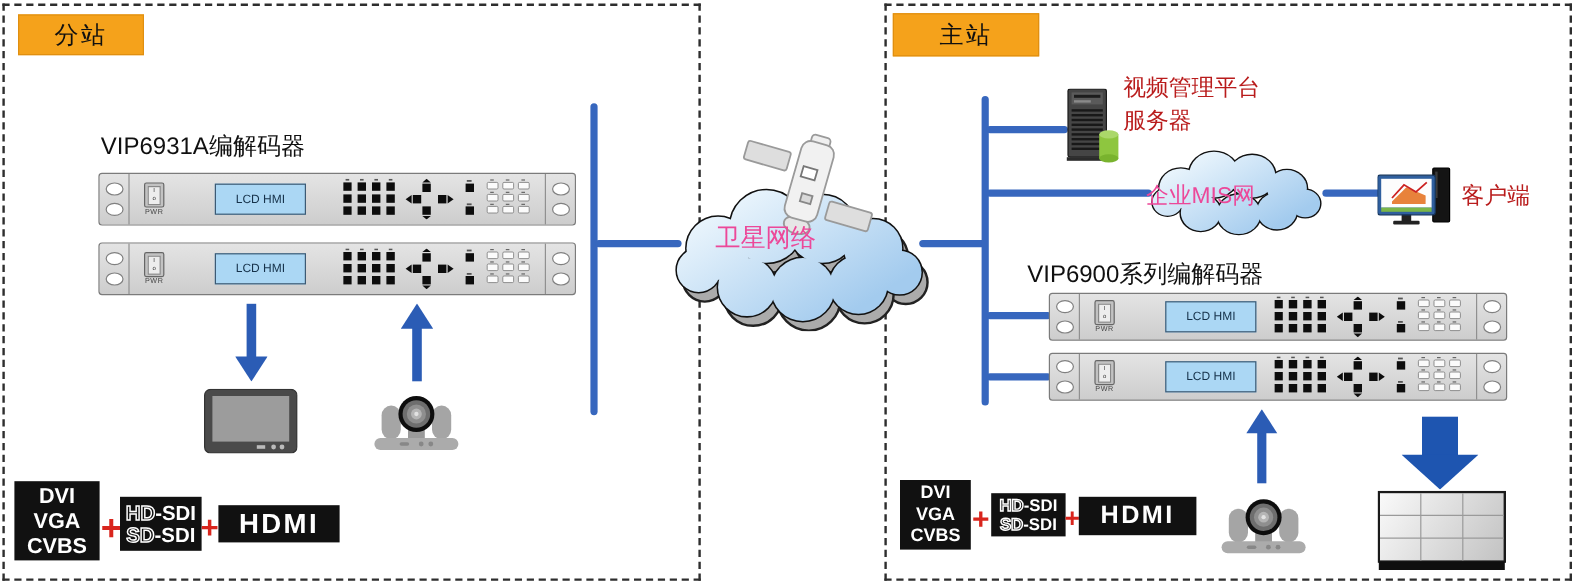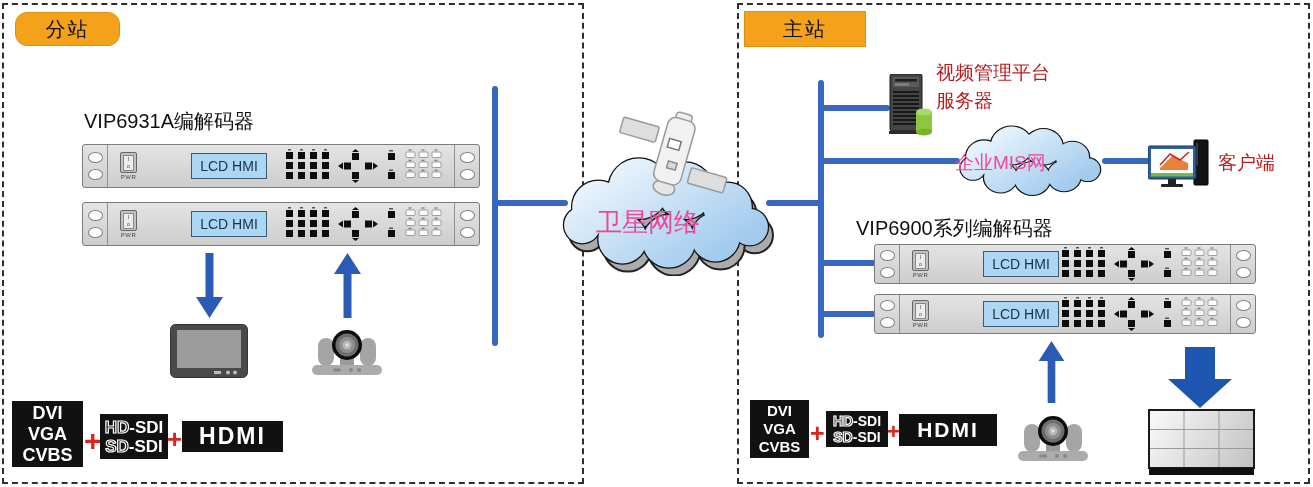--- a/index.html
+++ b/index.html
@@ -21,22 +21,22 @@
   .ear-l{border-right:1px solid #909090;}
   .ear-r{border-left:1px solid #909090;}
   .ear i{display:block;width:13px;height:9px;background:#fff;border:1px solid #808080;border-radius:50%;}
   .dev-body{flex:1;display:flex;align-items:center;min-width:0;}
   .pwr{margin-left:12px;display:flex;flex-direction:column;align-items:center;}
   .sw{width:15px;height:19px;background:#C2C2C2;border:1px solid #666;border-radius:2px;
       display:flex;flex-direction:column;align-items:center;justify-content:center;}
   .sw b{display:block;width:9px;height:14px;background:#EDEDED;border:1px solid #888;
         font-size:5px;line-height:7px;text-align:center;color:#333;font-weight:normal;}
   .pwr-lbl{font-size:6px;color:#444;margin-top:1px;letter-spacing:.5px;}
-  .lcd{margin-left:54px;width:74px;height:24px;background:#ABD7F4;border:1px solid #3c5a74;
-       display:flex;align-items:center;justify-content:center;font-size:14px;color:#16324a;}
+  .lcd{margin-left:42px;width:74px;height:24px;background:#ABD7F4;border:1px solid #3c5a74;
+       display:flex;align-items:center;justify-content:center;font-size:10px;color:#16324a;}
   .ctl{margin-left:auto;margin-right:10px;width:158px;height:34px;}
   
   .logo-black{background:#111;color:#fff;display:flex;flex-direction:column;align-items:center;justify-content:center;
               font-weight:bold;text-align:center;}
   .hollow{color:#111;-webkit-text-stroke:1.2px #fff;}
   .plus{color:#D9251D;font-weight:bold;line-height:1;}
   .cloud-label{position:absolute;width:100%;text-align:left;color:#ec4899;}
 </style>
 </head>
 <body>
@@ -123,21 +123,21 @@
             <rect x="133" y="23" width="9" height="5.5" rx="1"></rect>
             <rect x="146" y="23" width="9" height="5.5" rx="1"></rect>
         </g>
       </g>
     </defs>
   </svg>
 
   <div class="abs station-box" style="left:2px;top:3px;width:578px;height:477px;"></div>
   <div class="abs station-box" style="left:737px;top:3px;width:569px;height:477px;"></div>
 
-  <div class="abs station-tag" style="left:15px;top:12px;width:103px;height:32px;border-radius:12px;">
+  <div class="abs station-tag" style="left:15px;top:12px;width:103px;height:32px;">
     <span>分站</span>
   </div>
   <div class="abs station-tag" style="left:744px;top:11px;width:120px;height:34px;font-family:Liberation Mono, monospace;">
     <span>主站</span>
   </div>
 
   <div class="abs grp-label" style="left:84px;top:108px;">VIP6931A编解码器</div>
 
   <div class="abs device" style="left:82px;top:144px;width:398px;height:44px;">
     <div class="ear ear-l">
@@ -203,21 +203,21 @@
     <g transform="rotate(16 60 46)" stroke="#9a9a9a" stroke-width="1.5">
       <rect x="2" y="22" width="37" height="16" rx="2" fill="#DEDEDE"></rect>
       <rect x="81" y="52" width="37" height="16" rx="2" fill="#DEDEDE"></rect>
       <ellipse cx="60" cy="79" rx="11" ry="7" fill="#E6E6E6"></ellipse>
       <rect x="52" y="2" width="16" height="10" rx="3" fill="#EFEFEF"></rect>
       <rect x="46" y="8" width="28" height="66" rx="8" fill="#F1F1F1"></rect>
       <rect x="52" y="30" width="12" height="9" fill="#FFFFFF" stroke="#777"></rect>
       <rect x="57" y="52" width="9" height="7" fill="#D9D9D9" stroke="#888"></rect>
     </g>
   </svg>
-  <div class="abs cloud-label" style="left:596px;top:205px;width:140px;font-size:26px;">卫星网络</div>
+  <div class="abs cloud-label" style="left:596px;top:184px;width:140px;font-size:21px;">卫星网络</div>
 
   <svg class="abs" style="left:886px;top:74px;" width="48" height="62" viewBox="0 0 48 62">
     <rect x="4" y="0" width="32" height="57" rx="2" fill="#454545" stroke="#1a1a1a"></rect>
     <rect x="7" y="3" width="26" height="10" fill="#5a5a5a"></rect>
     <rect x="9" y="5" width="22" height="2.5" fill="#1d1d1d"></rect>
     <rect x="9" y="9.5" width="14" height="2" fill="#8a8a8a"></rect>
     <g fill="#181818">
       <rect x="7" y="17" width="26" height="2"></rect>
         <rect x="7" y="21" width="26" height="2"></rect>
       <rect x="7" y="25" width="26" height="2"></rect>

